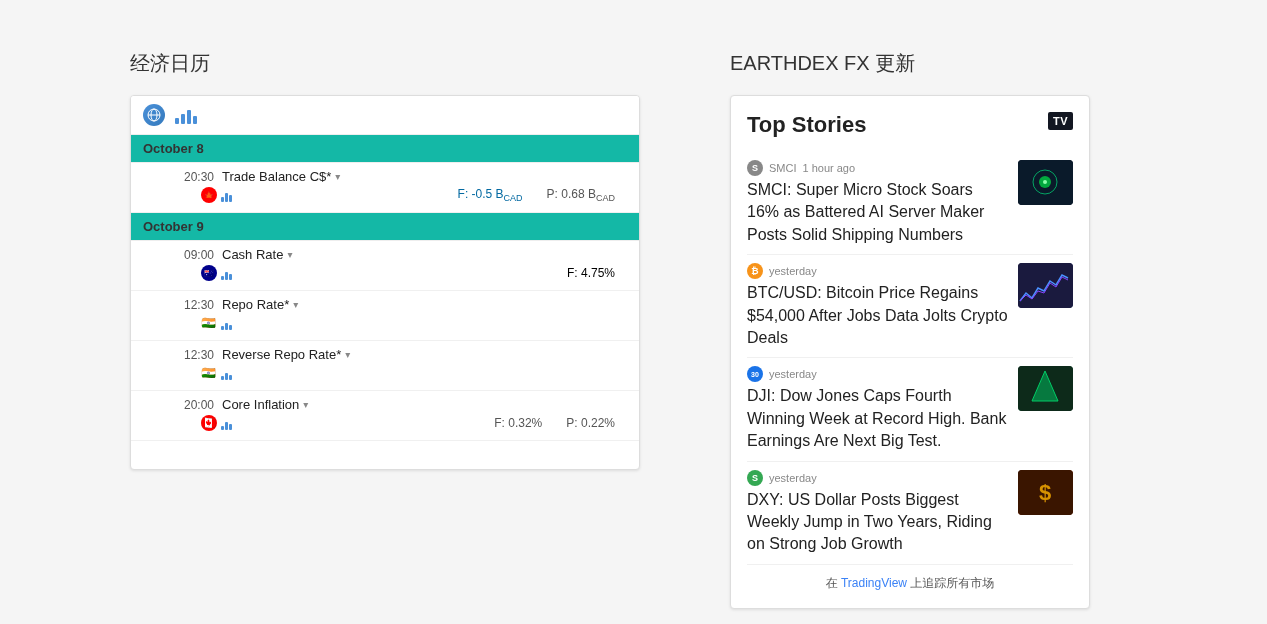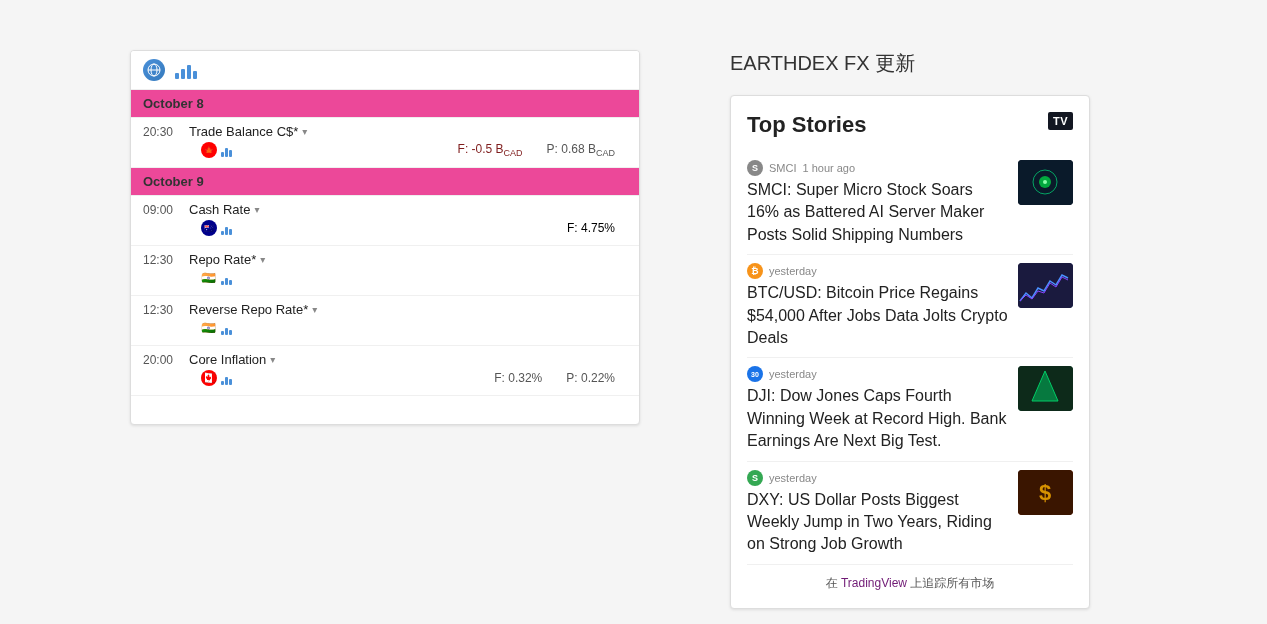--- a/index.html
+++ b/index.html
@@ -80,33 +80,33 @@
     .calendar-scrollable::-webkit-scrollbar-thumb {
       background: #ccc;
       border-radius: 3px;
     }
 
     .date-header {
       padding: 6px 12px;
       font-size: 13px;
       font-weight: 600;
       color: #333;
-      background: #ec4899;
+      background: #14b8a6;
       border-bottom: 1px solid #eee;
     }
 
     .event-row {
       padding: 6px 12px;
       border-bottom: 1px solid #f0f0f0;
     }
 
     .event-top {
       display: flex;
       align-items: center;
-      gap: 8px;
+      margin-left: 41px;
     }
 
     .event-time {
       font-size: 12px;
       color: #555;
       width: 38px;
       flex-shrink: 0;
     }
 
     .event-name {
@@ -288,28 +288,29 @@
       justify-content: center;
     }
 
     .tradingview-link {
       text-align: center;
       padding-top: 10px;
       font-size: 12px;
       color: #555;
     }
     .tradingview-link a {
-      color: #701a75;
+      color: #3b82f6;
       text-decoration: none;
     }
   </style>
 </head>
 <body>
 
 <div class="left-panel">
+  <div class="section-title">经济日历</div>
 
   <div class="calendar-widget">
 
     <div class="calendar-header">
       <div class="globe-icon">
         <svg width="14" height="14" viewBox="0 0 14 14" fill="none">
           <circle cx="7" cy="7" r="6" stroke="white" stroke-width="1" fill="none"></circle>
           <ellipse cx="7" cy="7" rx="3" ry="6" stroke="white" stroke-width="1" fill="none"></ellipse>
           <line x1="1" y1="7" x2="13" y2="7" stroke="white" stroke-width="1"></line>
         </svg>
@@ -334,21 +335,21 @@
           </span>
         </div>
         <div class="event-flags">
           <span class="flag-circle flag-ca">🍁</span>
           <div class="mini-bar">
             <div class="b" style="height:5px"></div>
             <div class="b" style="height:9px"></div>
             <div class="b" style="height:7px"></div>
           </div>
           <span style="flex:1"></span>
-          <span style="font-size:12px;color:#7f1d1d;">F: -0.5 B<sub style="font-size:9px">CAD</sub></span>
+          <span style="font-size:12px;color:#0369a1;">F: -0.5 B<sub style="font-size:9px">CAD</sub></span>
           <span style="margin-left:20px;font-size:12px;color:#555;">P: 0.68 B<sub style="font-size:9px">CAD</sub></span>
         </div>
       </div>
 
       <div class="date-header">October 9</div>
 
       <div class="event-row">
         <div class="event-top">
           <span class="event-time">09:00</span>
           <span class="event-name">

